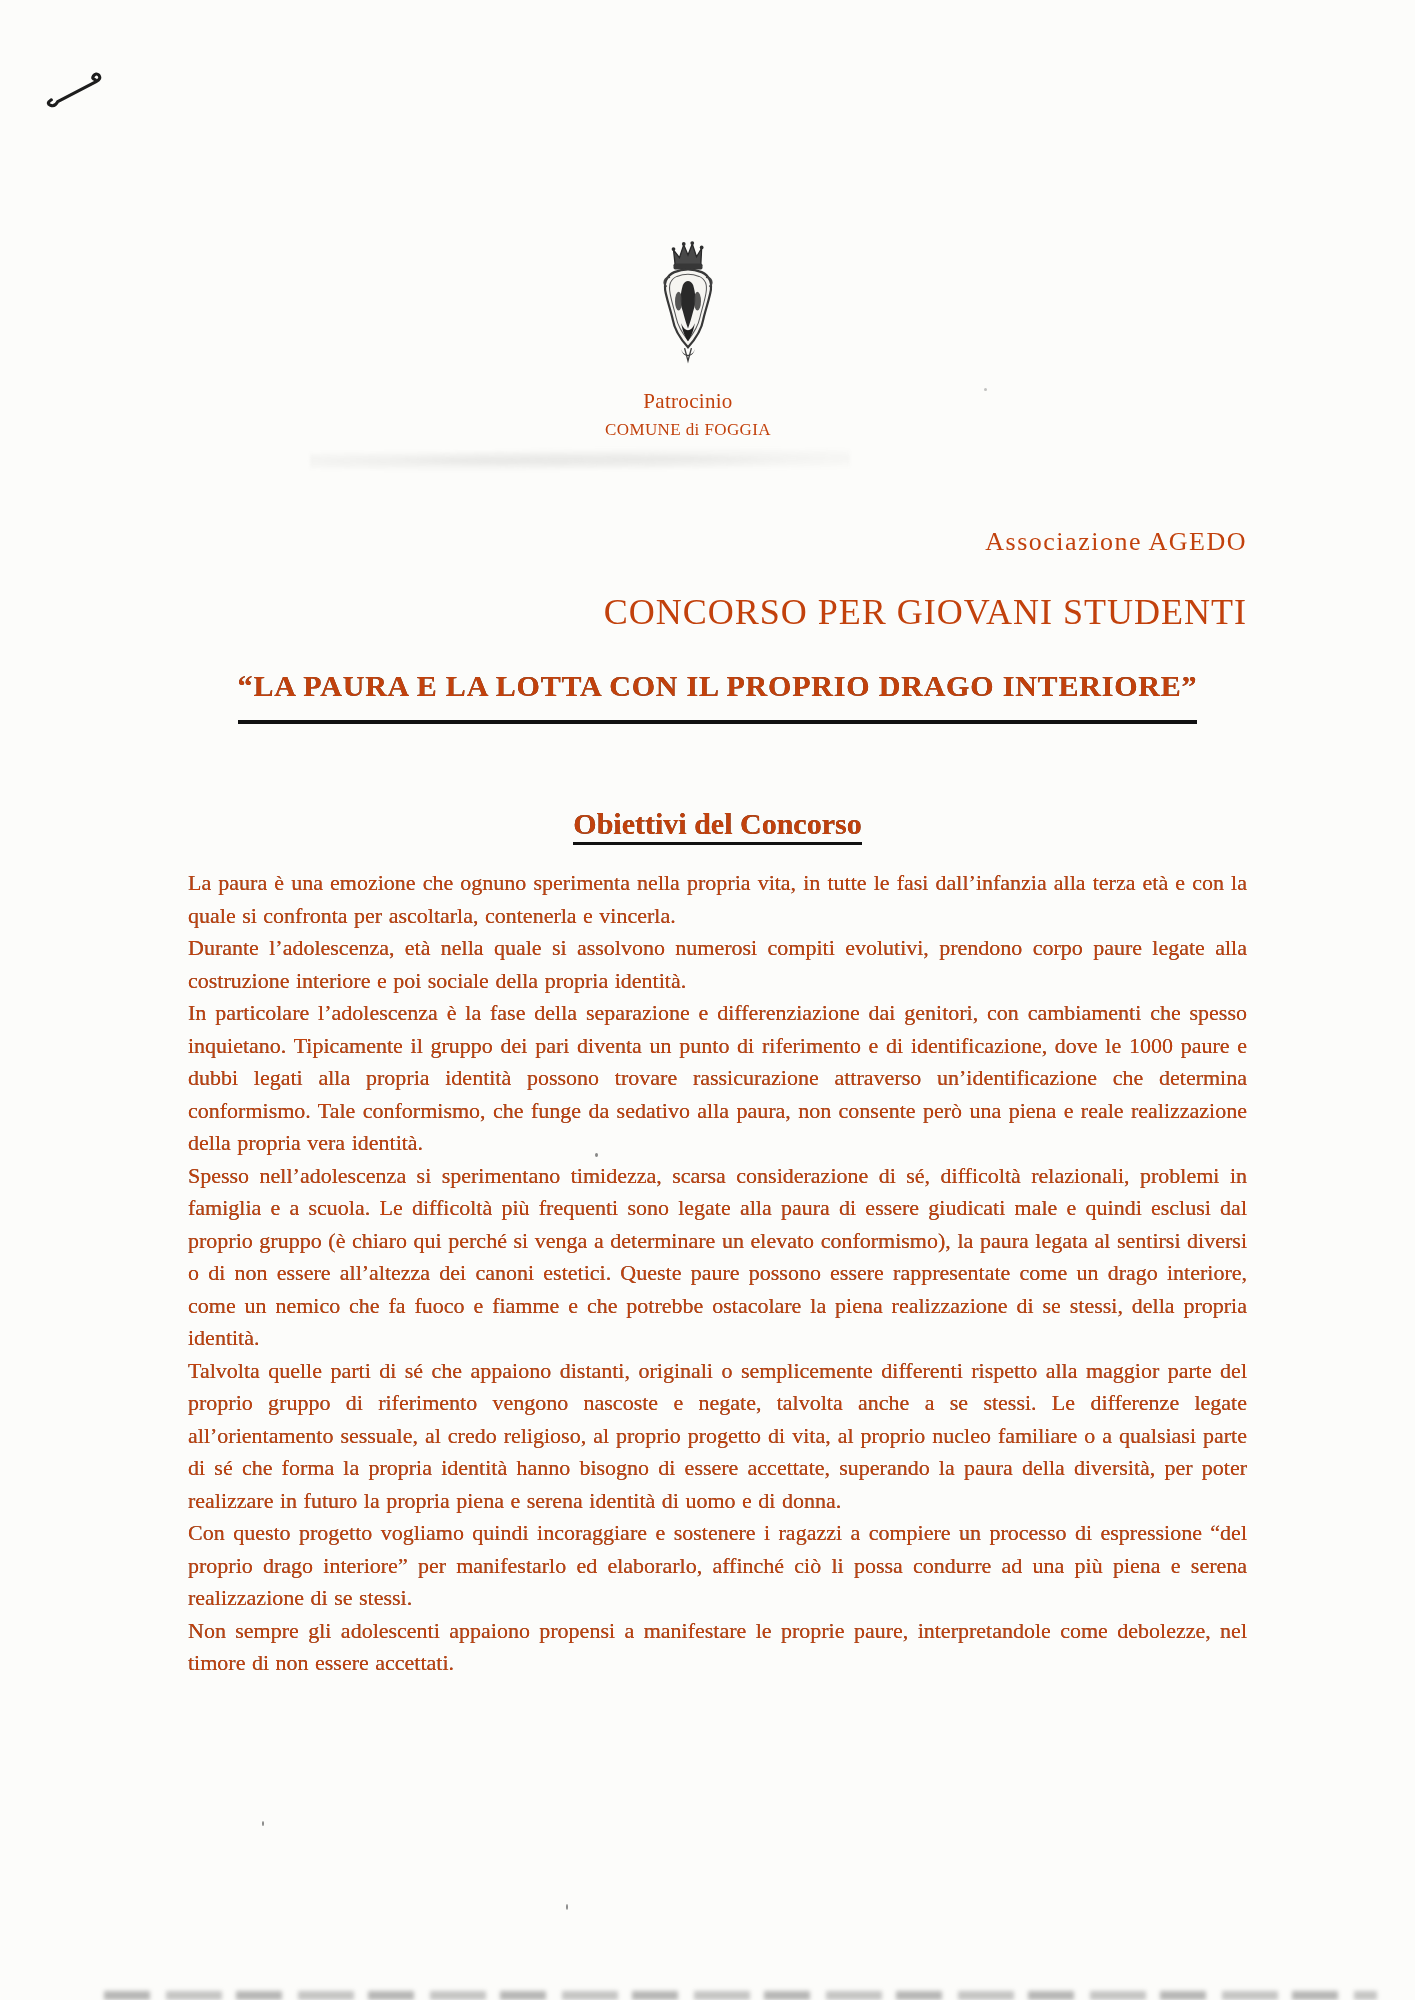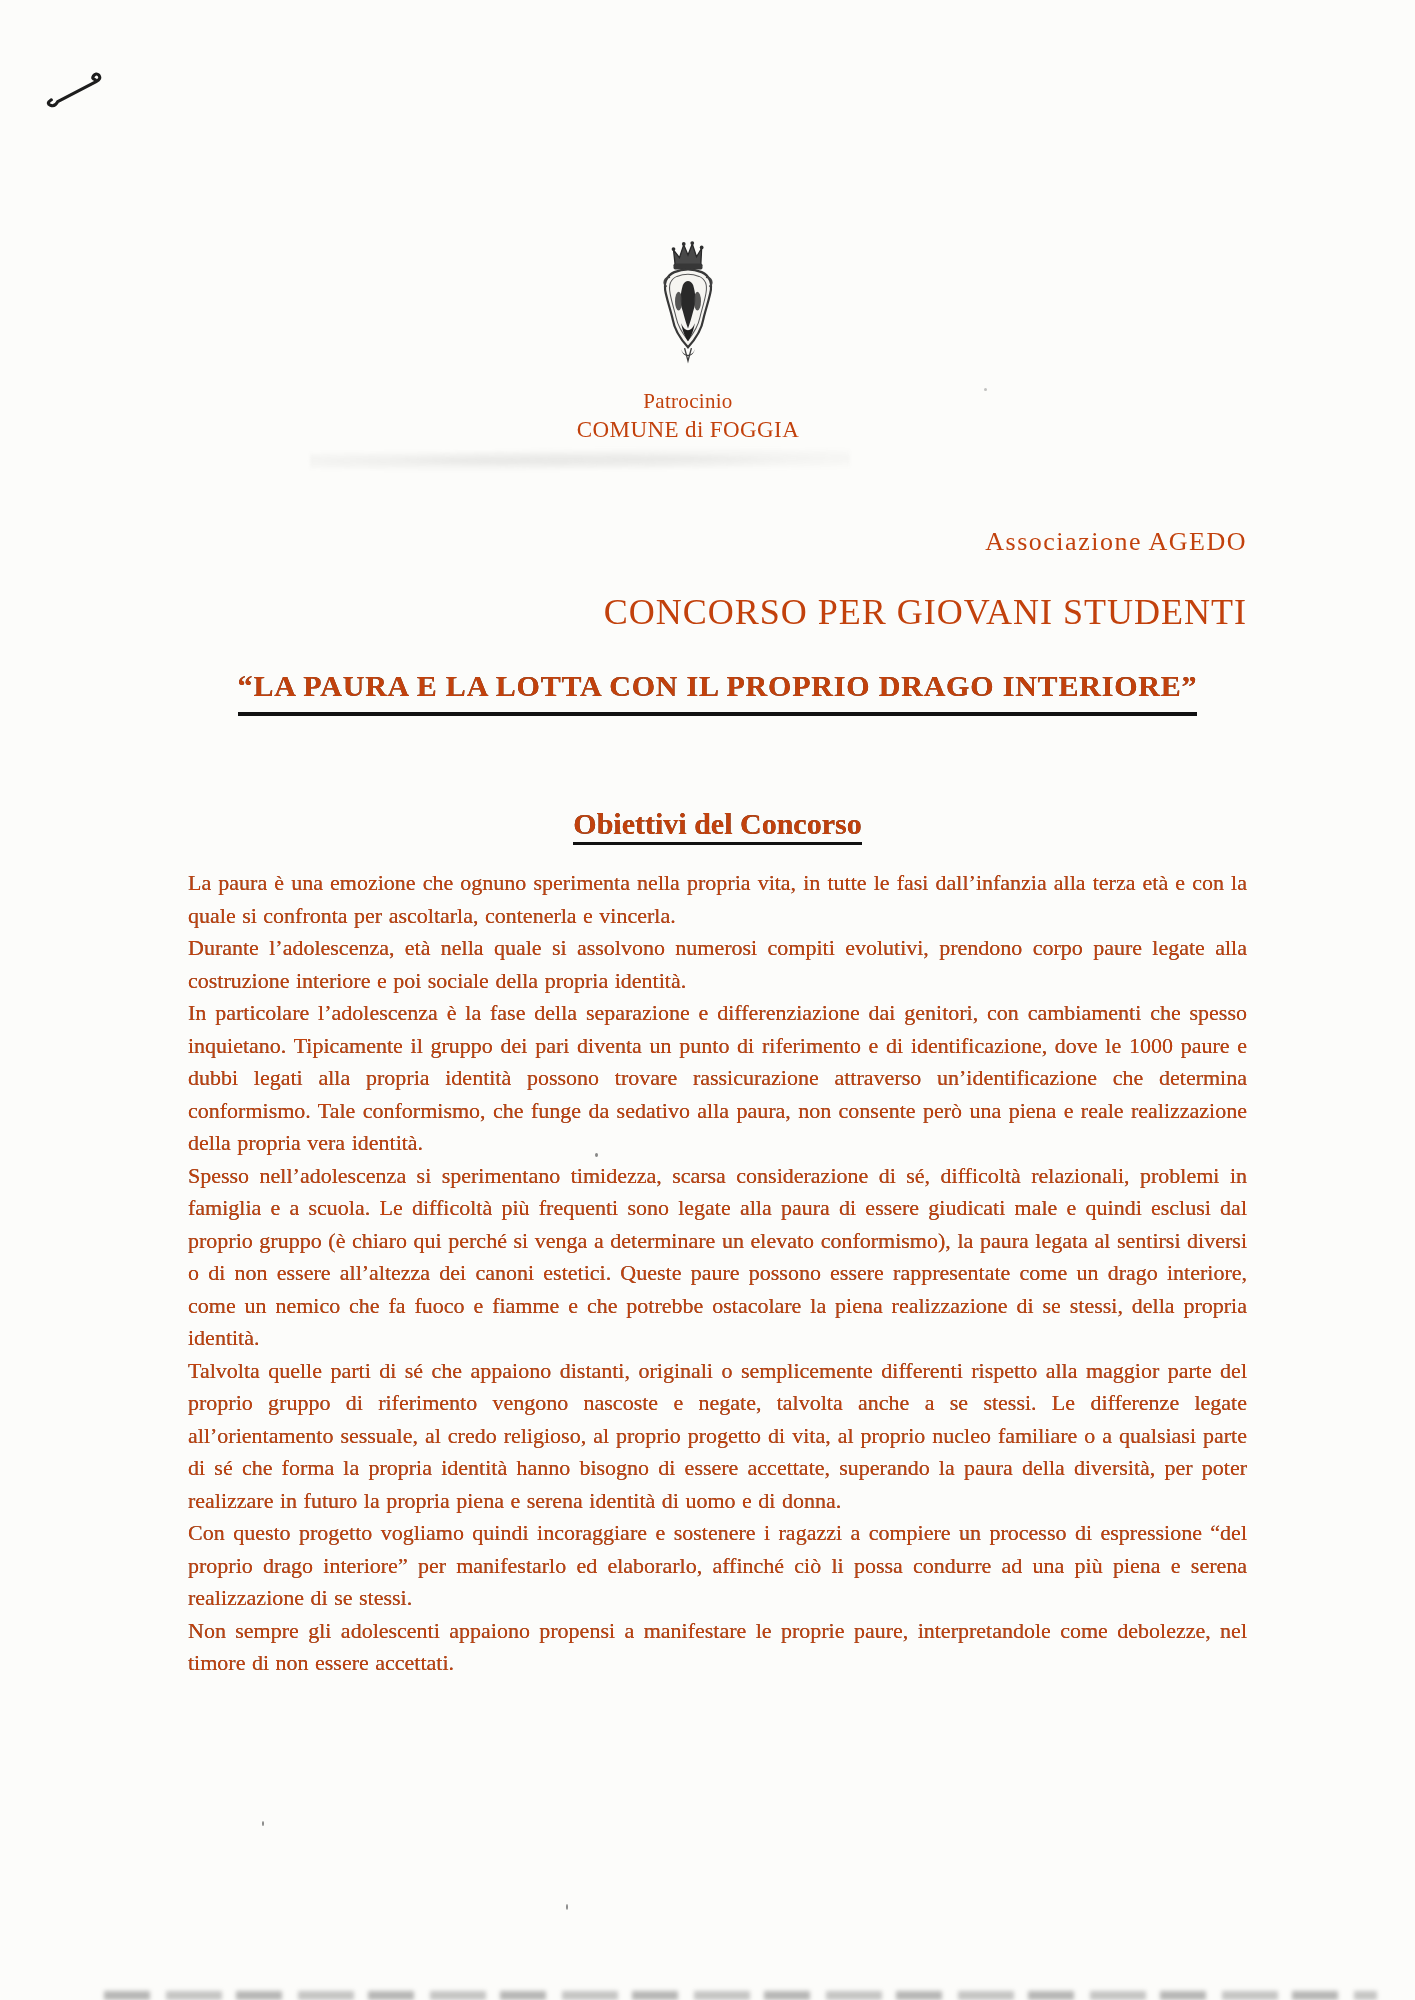--- a/index.html
+++ b/index.html
@@ -30,21 +30,21 @@
   }
   .crest-wrap {
     margin-top: 238px;
     height: 128px;
     display: flex;
     justify-content: center;
     filter: blur(0.3px) contrast(1.05);
   }
   .patronage { margin-top: 22px; }
   .patronage-label { font-size: 21px; line-height: 27px; letter-spacing: 0.3px; }
-  .patronage-entity { font-size: 23px; line-height: 30px; letter-spacing: 0.4px; }
+  .patronage-entity { font-size: 17px; line-height: 30px; letter-spacing: 0.4px; }
 
   
   .content {
     margin-left: 188px;
     width: 1059px;
   }
   .assoc {
     margin-top: 82px;
     text-align: right;
     font-size: 26px;
@@ -60,21 +60,21 @@
   }
   .theme {
     margin-top: 36px;
     text-align: center;
     font-size: 30px;
     font-weight: bold;
     letter-spacing: 0.8px;
   }
   .theme .u {
     border-bottom: 4px solid #111;
-    padding-bottom: 10px;
+    padding-bottom: 18px;
     text-shadow: 0 0 0.5px rgba(0,0,0,0.8);
   }
   .section-heading {
     margin-top: 104px;
     text-align: center;
     font-size: 30px;
     font-weight: bold;
   }
   .section-heading .u {
     border-bottom: 3px solid #111;

